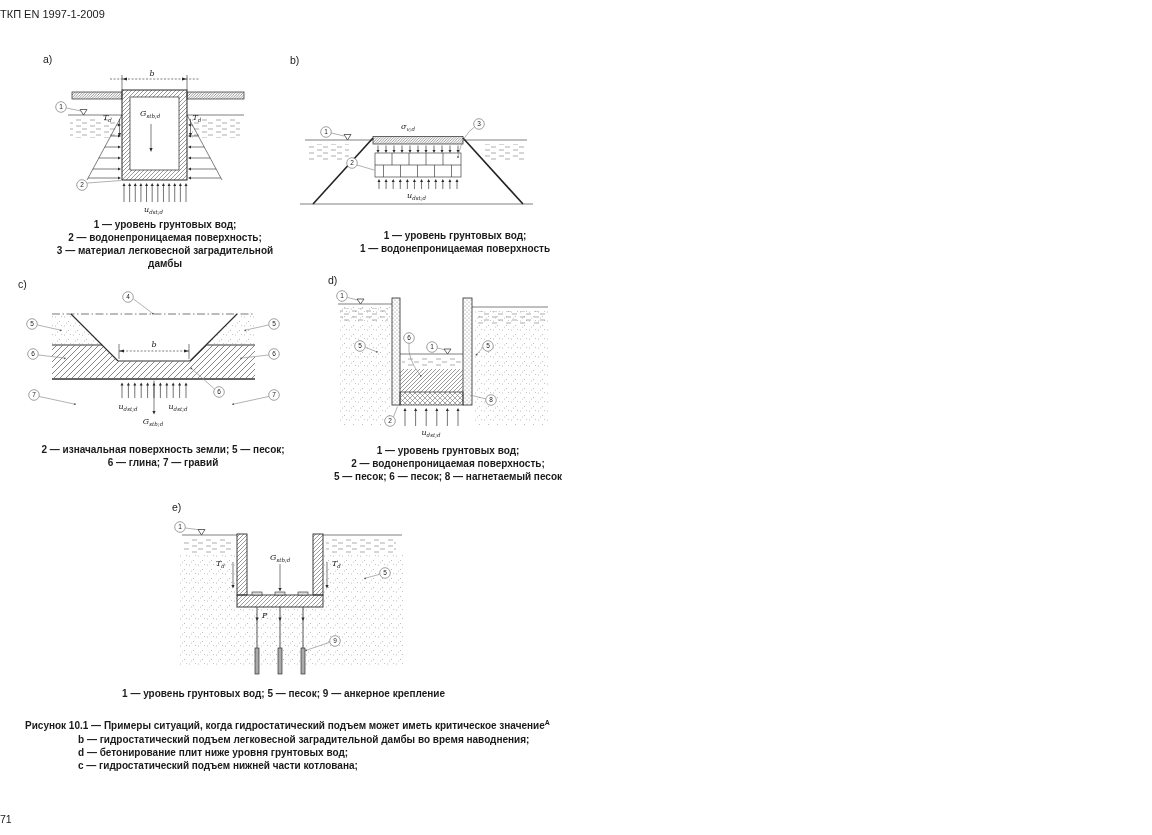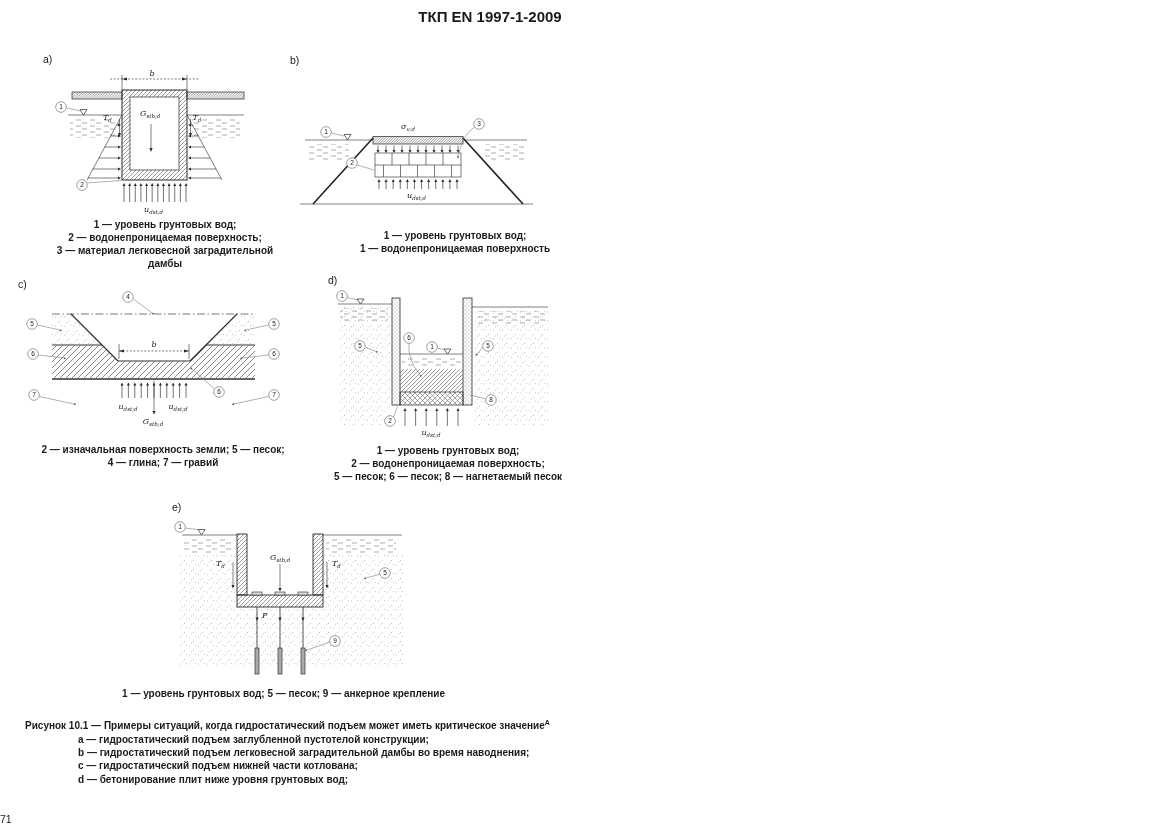--- a/index.html
+++ b/index.html
@@ -1,18 +1,18 @@
 <!DOCTYPE html>
 <html><head>
 <meta charset="utf-8">
 <style>
   html,body{margin:0;padding:0;background:#fff;}
   body{width:1152px;height:835px;position:relative;font-family:"Liberation Sans",sans-serif;color:#1a1a1a;overflow:hidden;}
   .abs{position:absolute;}
-  .hdr{left:0;top:8px;width:980px;text-align:center;font-weight:bold;font-size:15px;}
+  .hdr{left:0;top:8px;width:980px;text-align:left;font-weight:normal;font-size:11px;}
   .pgnum{left:0;top:813px;width:1066px;text-align:left;font-size:10.5px;}
   .tag{font-size:10.5px;}
   .cap{font-size:10px;line-height:13px;text-align:center;font-weight:bold;}
   .figcap{font-size:10px;font-weight:bold;line-height:13.3px;}
   .figcap .items{margin-left:53px;}
   .figcap sup{font-size:7px;}
   svg{overflow:visible;}
   svg text{font-family:"Liberation Sans",sans-serif;fill:#1a1a1a;}
   .m{font-family:"DejaVu Serif",serif;font-style:italic;font-size:8px;}
   .m .s{font-size:5.5px;}
@@ -378,21 +378,21 @@
     <circle class="dot" cx="56.8" cy="116.2" r=".9"></circle>
   <g class="mk" transform="translate(256,107)">
     <circle r="5.3"></circle>
       <text y="2.3" text-anchor="middle">7</text>
   </g>
   <line class="ldr" x1="250.7" y1="108.5" x2="216" y2="116"></line>
     <circle class="dot" cx="215.2" cy="116.2" r=".9"></circle>
 </svg>
 <div class="abs cap" style="left:18px;top:443px;width:290px">
   <div>2 — изначальная поверхность земли; 5 — песок;</div>
-  <div>4 — глина; 7 — гравий</div>
+  <div>6 — глина; 7 — гравий</div>
 </div>
 
 <span class="abs tag" style="left:328px;top:274px">d)</span>
 
 <svg class="abs" style="left:330px;top:283px" width="225" height="160" viewBox="0 0 225 160">
   <rect x="8" y="24" width="52" height="118" fill="url(#dots)"></rect>
   <rect x="144" y="27" width="74" height="115" fill="url(#dots)"></rect>
   <rect x="10" y="25" width="48" height="13" fill="url(#waterdash)"></rect>
   <rect x="146" y="28" width="70" height="13" fill="url(#waterdash)"></rect>
   <g>
@@ -537,20 +537,19 @@
   <line class="ldr" x1="159.6" y1="142.3" x2="137" y2="150"></line>
     <circle class="dot" cx="136.2" cy="150.3" r=".9"></circle>
 </svg>
 <div class="abs cap" style="left:116px;top:687px;width:335px">
   <div>1 — уровень грунтовых вод; 5 — песок; 9 — анкерное крепление</div>
 </div>
 
 <div class="abs figcap" style="left:25px;top:716px">
   <div><span>Рисунок 10.1 — Примеры ситуаций, когда гидростатический подъем может иметь критическое значение</span><sup>А</sup></div>
   <div class="items">
-    <div>a — гидростатический подъем заглубленной пустотелой конструкции;</div>
     <div>b — гидростатический подъем легковесной заградительной дамбы во время наводнения;</div>
+    <div>d — бетонирование плит ниже уровня грунтовых вод;</div>
     <div>c — гидростатический подъем нижней части котлована;</div>
-    <div>d — бетонирование плит ниже уровня грунтовых вод;</div>
   </div>
 </div>
 
 <div class="abs pgnum">71</div>
 
 </body></html>

